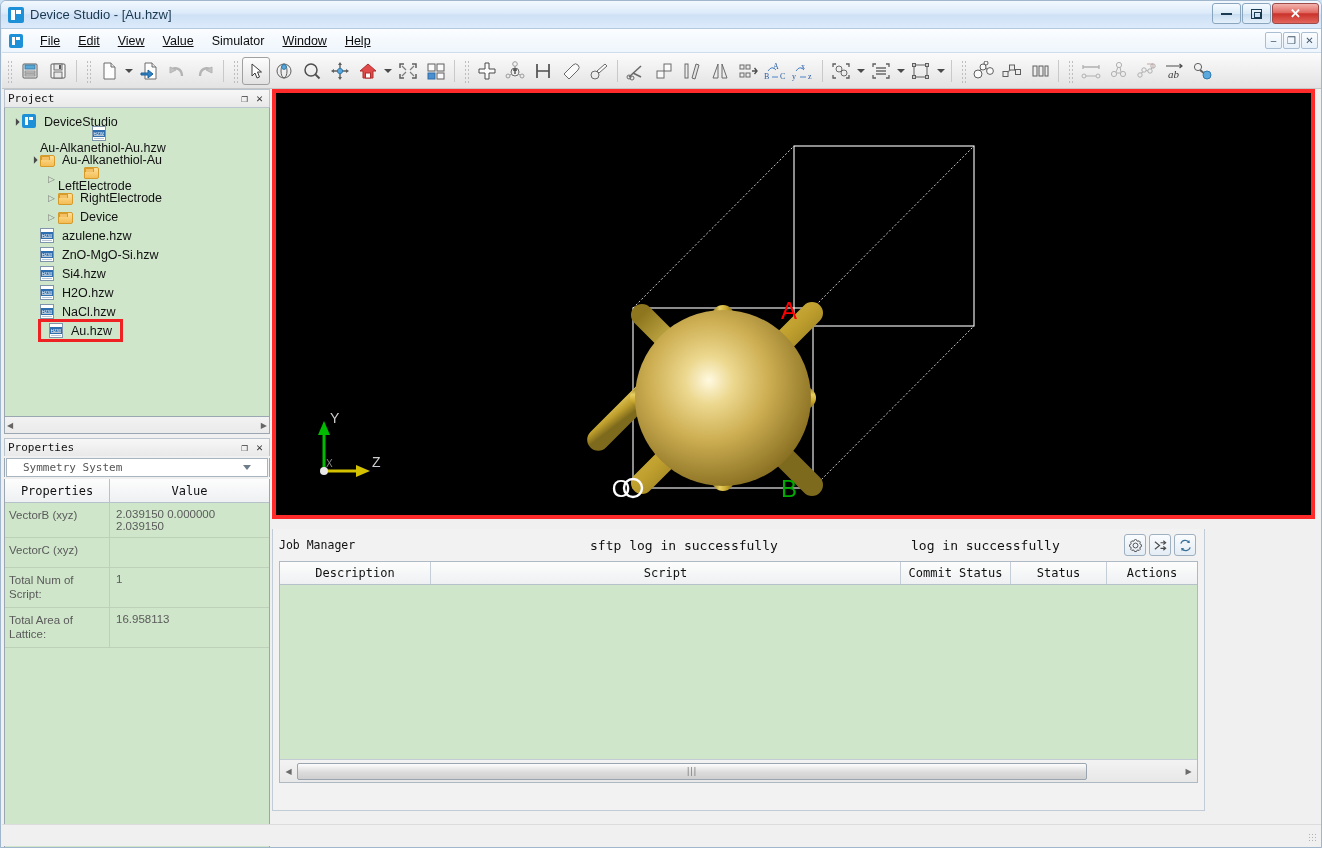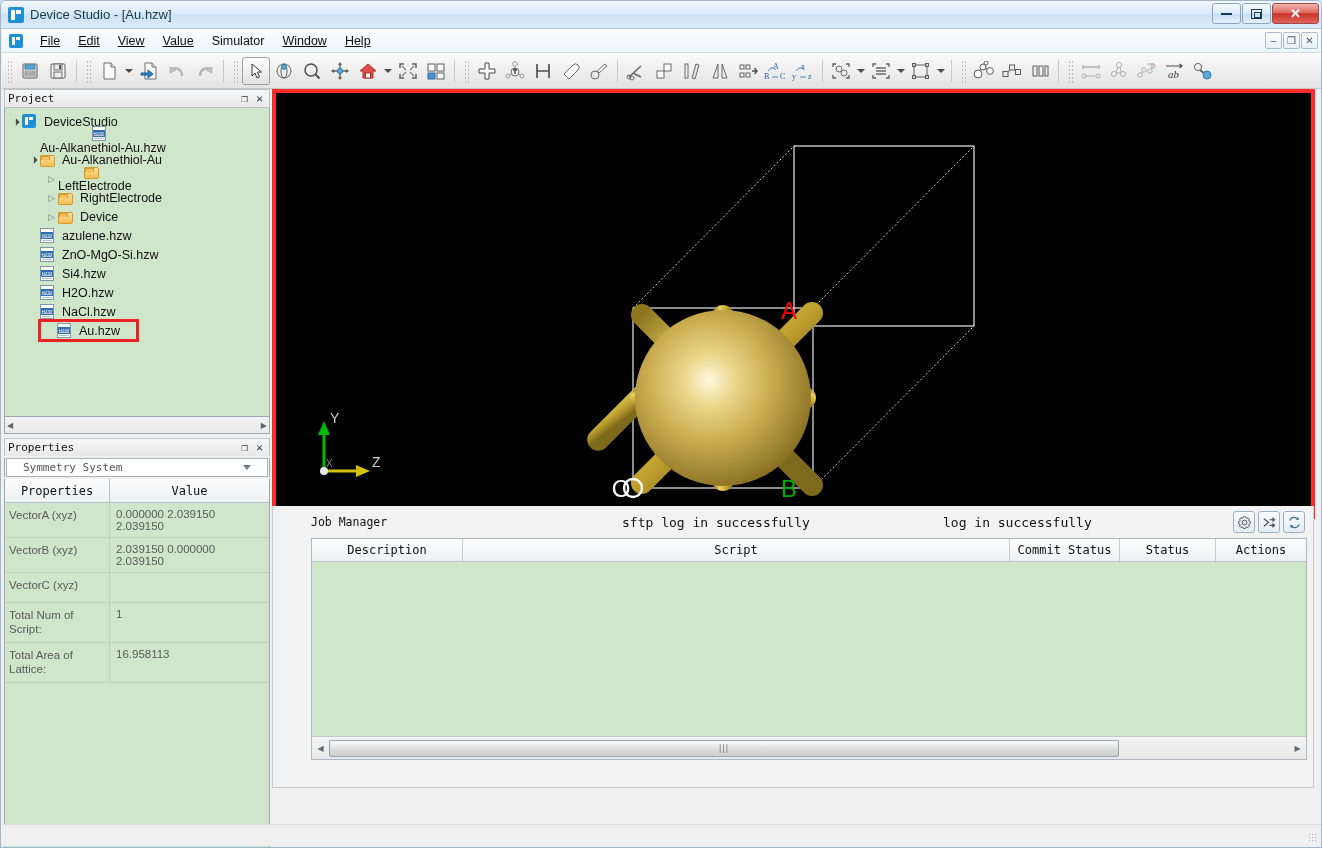--- a/index.html
+++ b/index.html
@@ -132,21 +132,21 @@
   }
   .ico-hzw:before{
     content:"HZW"; position:absolute; left:0; top:3px; width:12px; height:7px;
     background:#2f6fb0; color:#fff; font-size:4.4px; font-family:"Liberation Sans",sans-serif;
     line-height:7px; text-align:center; letter-spacing:.2px;
   }
   .ico-hzw:after{
     content:""; position:absolute; left:1px; bottom:1px; width:10px; height:2px;
     border-top:1px solid #b5c4d2; border-bottom:1px solid #b5c4d2;
   }
-  .sel-box { border:3px solid #ee2222; padding:0 16px; margin-left:-2px; display:inline-flex; align-items:center; height:23px; background:#cfe6cb;}
+  .sel-box { border:3px solid #ee2222; padding:0 8px; margin-left:-2px; display:inline-flex; align-items:center; height:23px; background:#cfe6cb;}
   .scroll-h {
     height:17px; border:1px solid #9aa7b2; border-top:none;
     background:linear-gradient(180deg,#f2f2f2,#eaeaea);
     display:flex; align-items:center; justify-content:space-between; padding:0 2px;
   }
   .sarrow{ font-size:8px; color:#666; }
 
   
   #propspanel { margin-top:4px; }
   .combo {
@@ -167,22 +167,22 @@
 
   
   #viewport {
     position:absolute; left:271px; top:88px; width:1043px; height:430px;
     border:4px solid #ff2b2b; background:#000; overflow:hidden;
   }
   #gl { position:absolute; inset:0; background:#000; }
 
   
   #jobpanel {
-    position:absolute; left:271px; top:505px; width:1042px; height:282px;
-    background:#f2f2f2; border:1px solid #c2ccd6; border-top:none;padding-left:32px;
+    position:absolute; left:271px; top:528px; width:933px; height:282px;
+    background:#f2f2f2; border:1px solid #c2ccd6; border-top:none;
   }
   #jobheader { height:32px; position:relative; display:flex; align-items:center; }
   .jm-label { font-family:"DejaVu Sans Mono","Liberation Mono",monospace; font-size:11.5px; color:#111; margin-left:6px; }
   .jm-msg { position:absolute; font-family:"DejaVu Sans Mono","Liberation Mono",monospace; font-size:13px; color:#111; }
   .jm-msg.m1 { left:317px; }
   .jm-msg.m2 { left:638px; }
   .jm-icons { position:absolute; right:8px; top:5px; display:flex; gap:3px; }
   .jmbtn {
     width:22px;height:22px;border:1px solid #9fb0c0;border-radius:3px;
     background:linear-gradient(180deg,#fafcfe,#e4ecf4);
@@ -693,24 +693,20 @@
           <span class="spacer"></span>
           <span class="cd"></span>
         </div>
       </div>
       <div class="prop-table">
         <div class="pth">
           <div class="c1">Properties</div>
           <div class="c2">Value</div>
         </div>
         <div id="prop-rows">
-            <div class="ptr">
-              <div class="c1">VectorA (xyz)</div>
-              <div class="c2">0.000000 2.039150 2.039150</div>
-            </div>
             <div class="ptr">
               <div class="c1">VectorB (xyz)</div>
               <div class="c2">2.039150 0.000000 2.039150</div>
             </div>
             <div class="ptr">
               <div class="c1">VectorC (xyz)</div>
             </div>
             <div class="ptr">
               <div class="c1">Total Num of Script:</div>
               <div class="c2">1</div>

